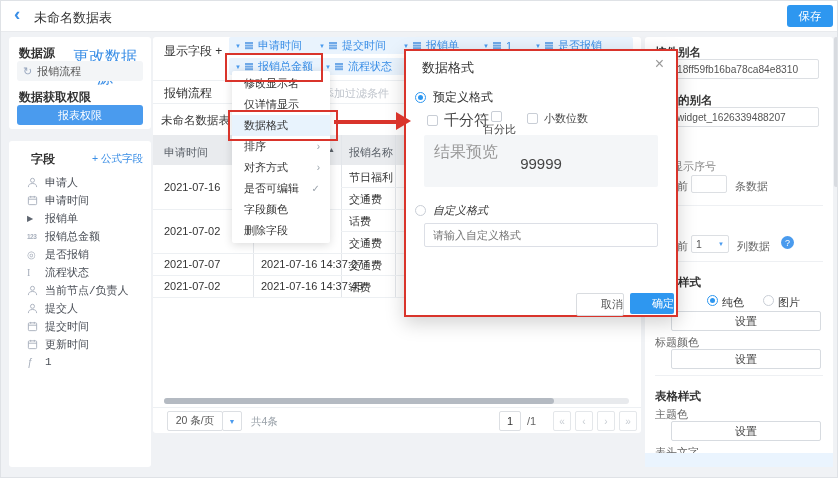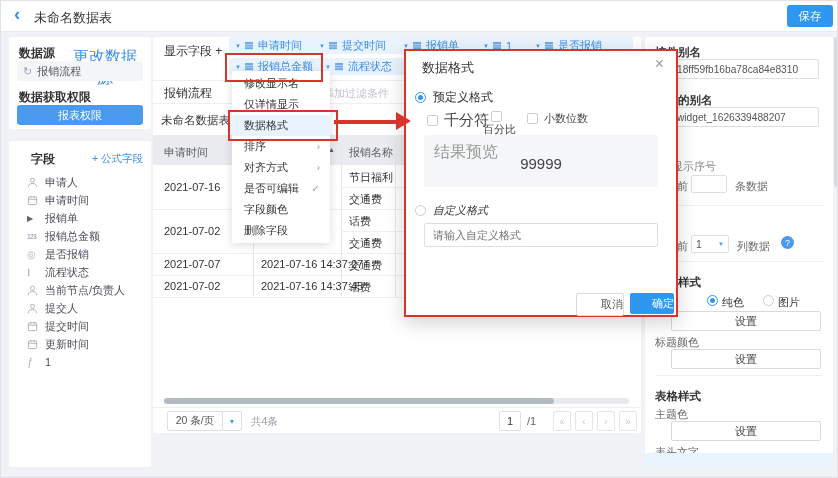--- a/index.html
+++ b/index.html
@@ -46,21 +46,21 @@
   .rtext{position:absolute;font-size:11px;color:#666;white-space:nowrap;}
   .rinput{position:absolute;height:20px;border:1px solid #dcdfe3;border-radius:2px;background:#fff;box-sizing:border-box;font-size:10.2px;color:#555;padding:0 5px;font-family:"Liberation Sans",sans-serif;}
   .setbtn{position:absolute;left:26px;width:148px;height:18px;border:1px solid #d7dbe0;border-radius:2px;font-size:11px;color:#444;display:flex;align-items:center;justify-content:center;cursor:pointer;background:#fff;}
   .rdiv{position:absolute;left:10px;width:168px;height:1px;background:#eef0f3;}
   .helpicon{position:absolute;width:13px;height:13px;border-radius:50%;background:#4a9bee;color:#fff;font-size:9px;display:flex;align-items:center;justify-content:center;}
   
   .pbox{position:absolute;height:20px;border:1px solid #dcdfe3;border-radius:2px;background:#fff;box-sizing:border-box;display:flex;align-items:center;justify-content:center;font-size:10.5px;color:#555;}
   .navbtn{position:absolute;width:18px;height:20px;border:1px solid #e4e7ea;border-radius:2px;background:#fff;box-sizing:border-box;display:flex;align-items:center;justify-content:center;color:#c8cdd3;font-size:10px;cursor:pointer;}
   .fieldrow{position:absolute;left:18px;width:122px;height:18px;display:flex;align-items:center;cursor:pointer;}
   .ficon{width:18px;flex:none;display:flex;align-items:center;color:#a6aebb;}
-  .flabel{font-size:11px;color:#4a4f57;white-space:nowrap;}
+  .flabel{font-size:11px;color:#4a4f57;white-space:nowrap;font-family:Liberation Mono, monospace;}
   input{outline:none;}
 </style>
 </head>
 <body>
 
 <div class="app">
 
   <div class="topbar">
     <div class="back">‹</div>
     <div class="pagetitle">未命名数据表</div>

